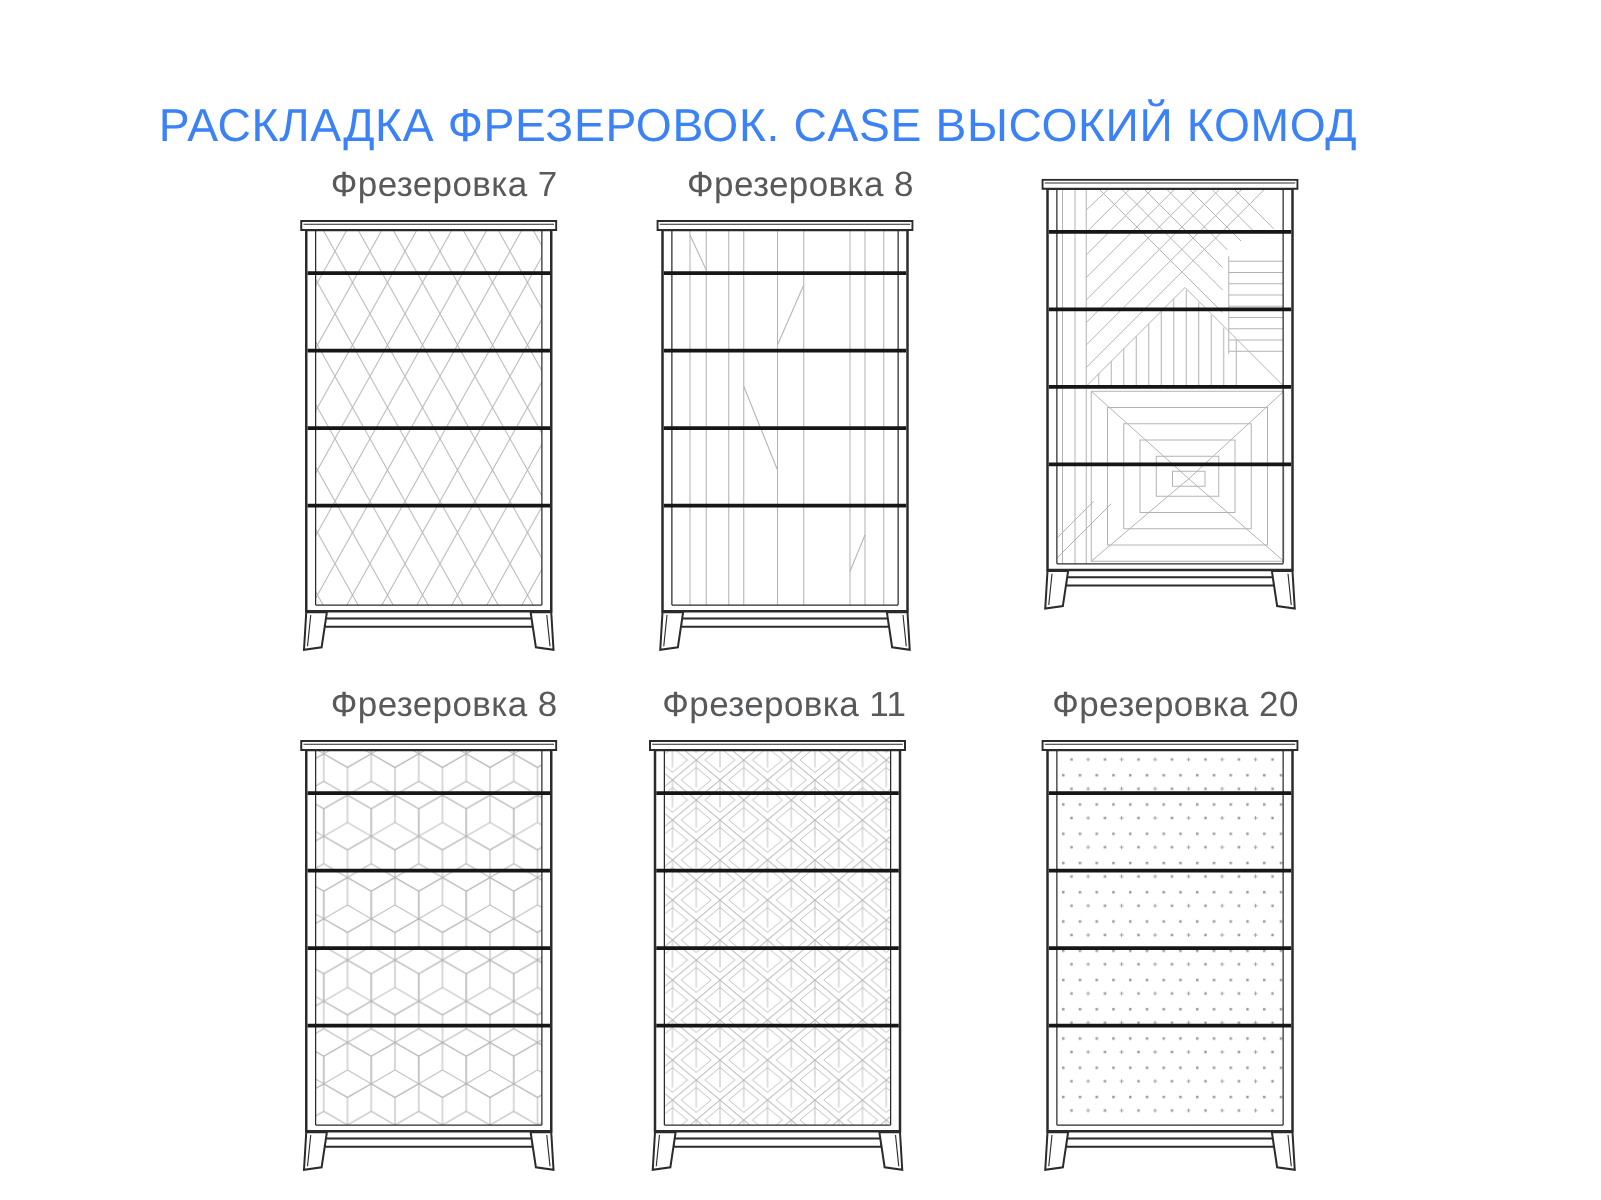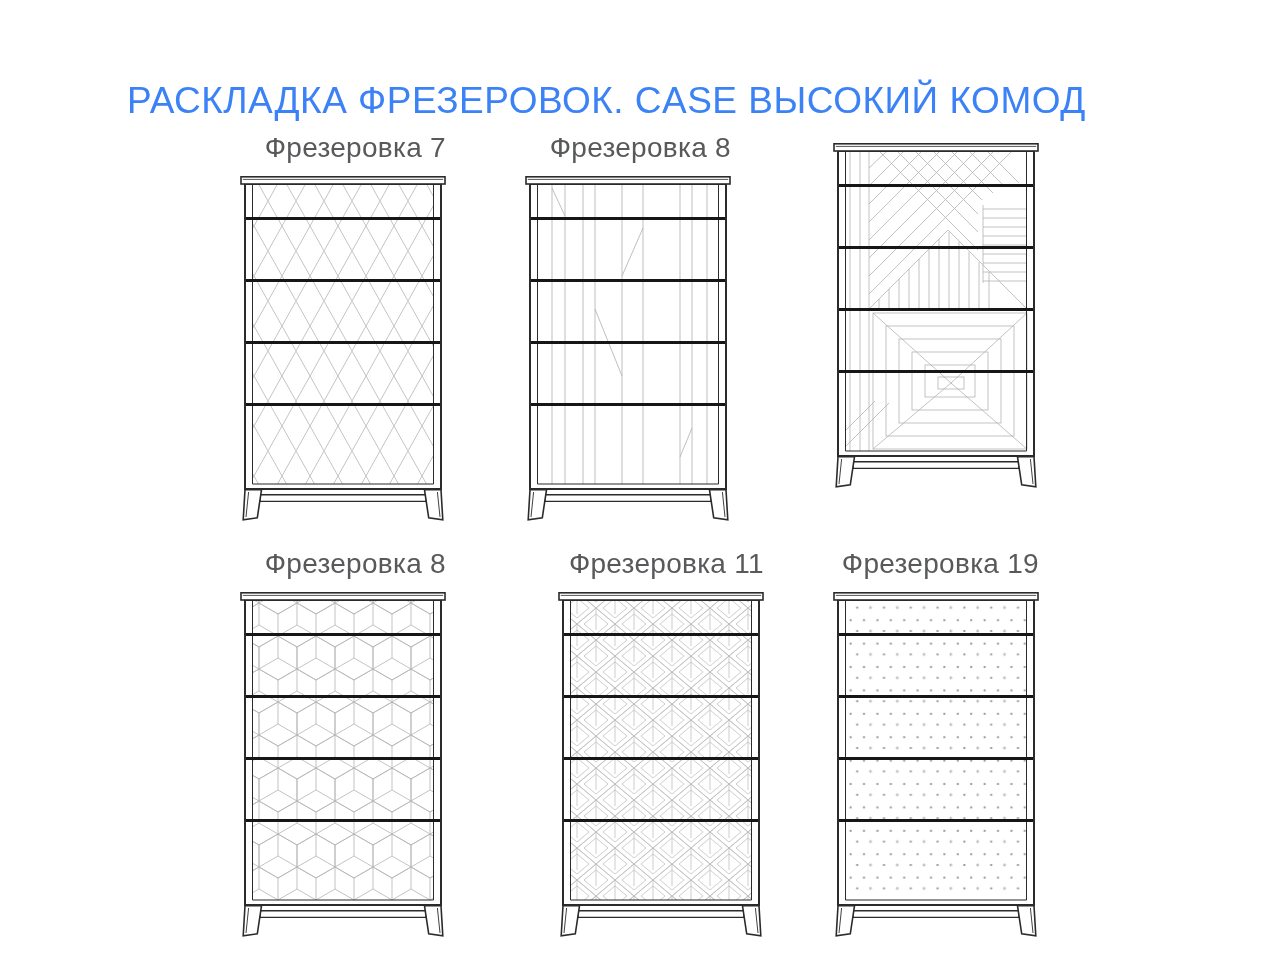--- a/index.html
+++ b/index.html
@@ -121,31 +121,31 @@
 
   <figure class="cab" style="left:240px;top:547px">
     <figcaption>Фрезеровка 8</figcaption>
     <svg class="draw" width="206" height="346" viewBox="0 0 206 346">
       <rect x="5" y="8" width="196" height="305" fill="#ffffff"></rect>
       <rect x="12.5" y="8" width="181" height="300" fill="url(#p10)"></rect>
       <use href="#carcass"></use>
     </svg>
   </figure>
 
-  <figure class="cab" style="left:558px;top:547px">
+  <figure class="cab" style="left:519px;top:547px">
     <figcaption>Фрезеровка 11</figcaption>
     <svg class="draw" width="206" height="346" viewBox="0 0 206 346">
       <rect x="5" y="8" width="196" height="305" fill="#ffffff"></rect>
       <rect x="12.5" y="8" width="181" height="300" fill="url(#p11)"></rect>
       <use href="#carcass"></use>
     </svg>
   </figure>
 
   <figure class="cab" style="left:833px;top:547px">
-    <figcaption>Фрезеровка 19</figcaption>
+    <figcaption>Фрезеровка 20</figcaption>
     <svg class="draw" width="206" height="346" viewBox="0 0 206 346">
       <rect x="5" y="8" width="196" height="305" fill="#ffffff"></rect>
       <rect x="12.5" y="8" width="181" height="300" fill="url(#p12)"></rect>
       <use href="#carcass"></use>
     </svg>
   </figure>
 
 </div>
 
 </body></html>

